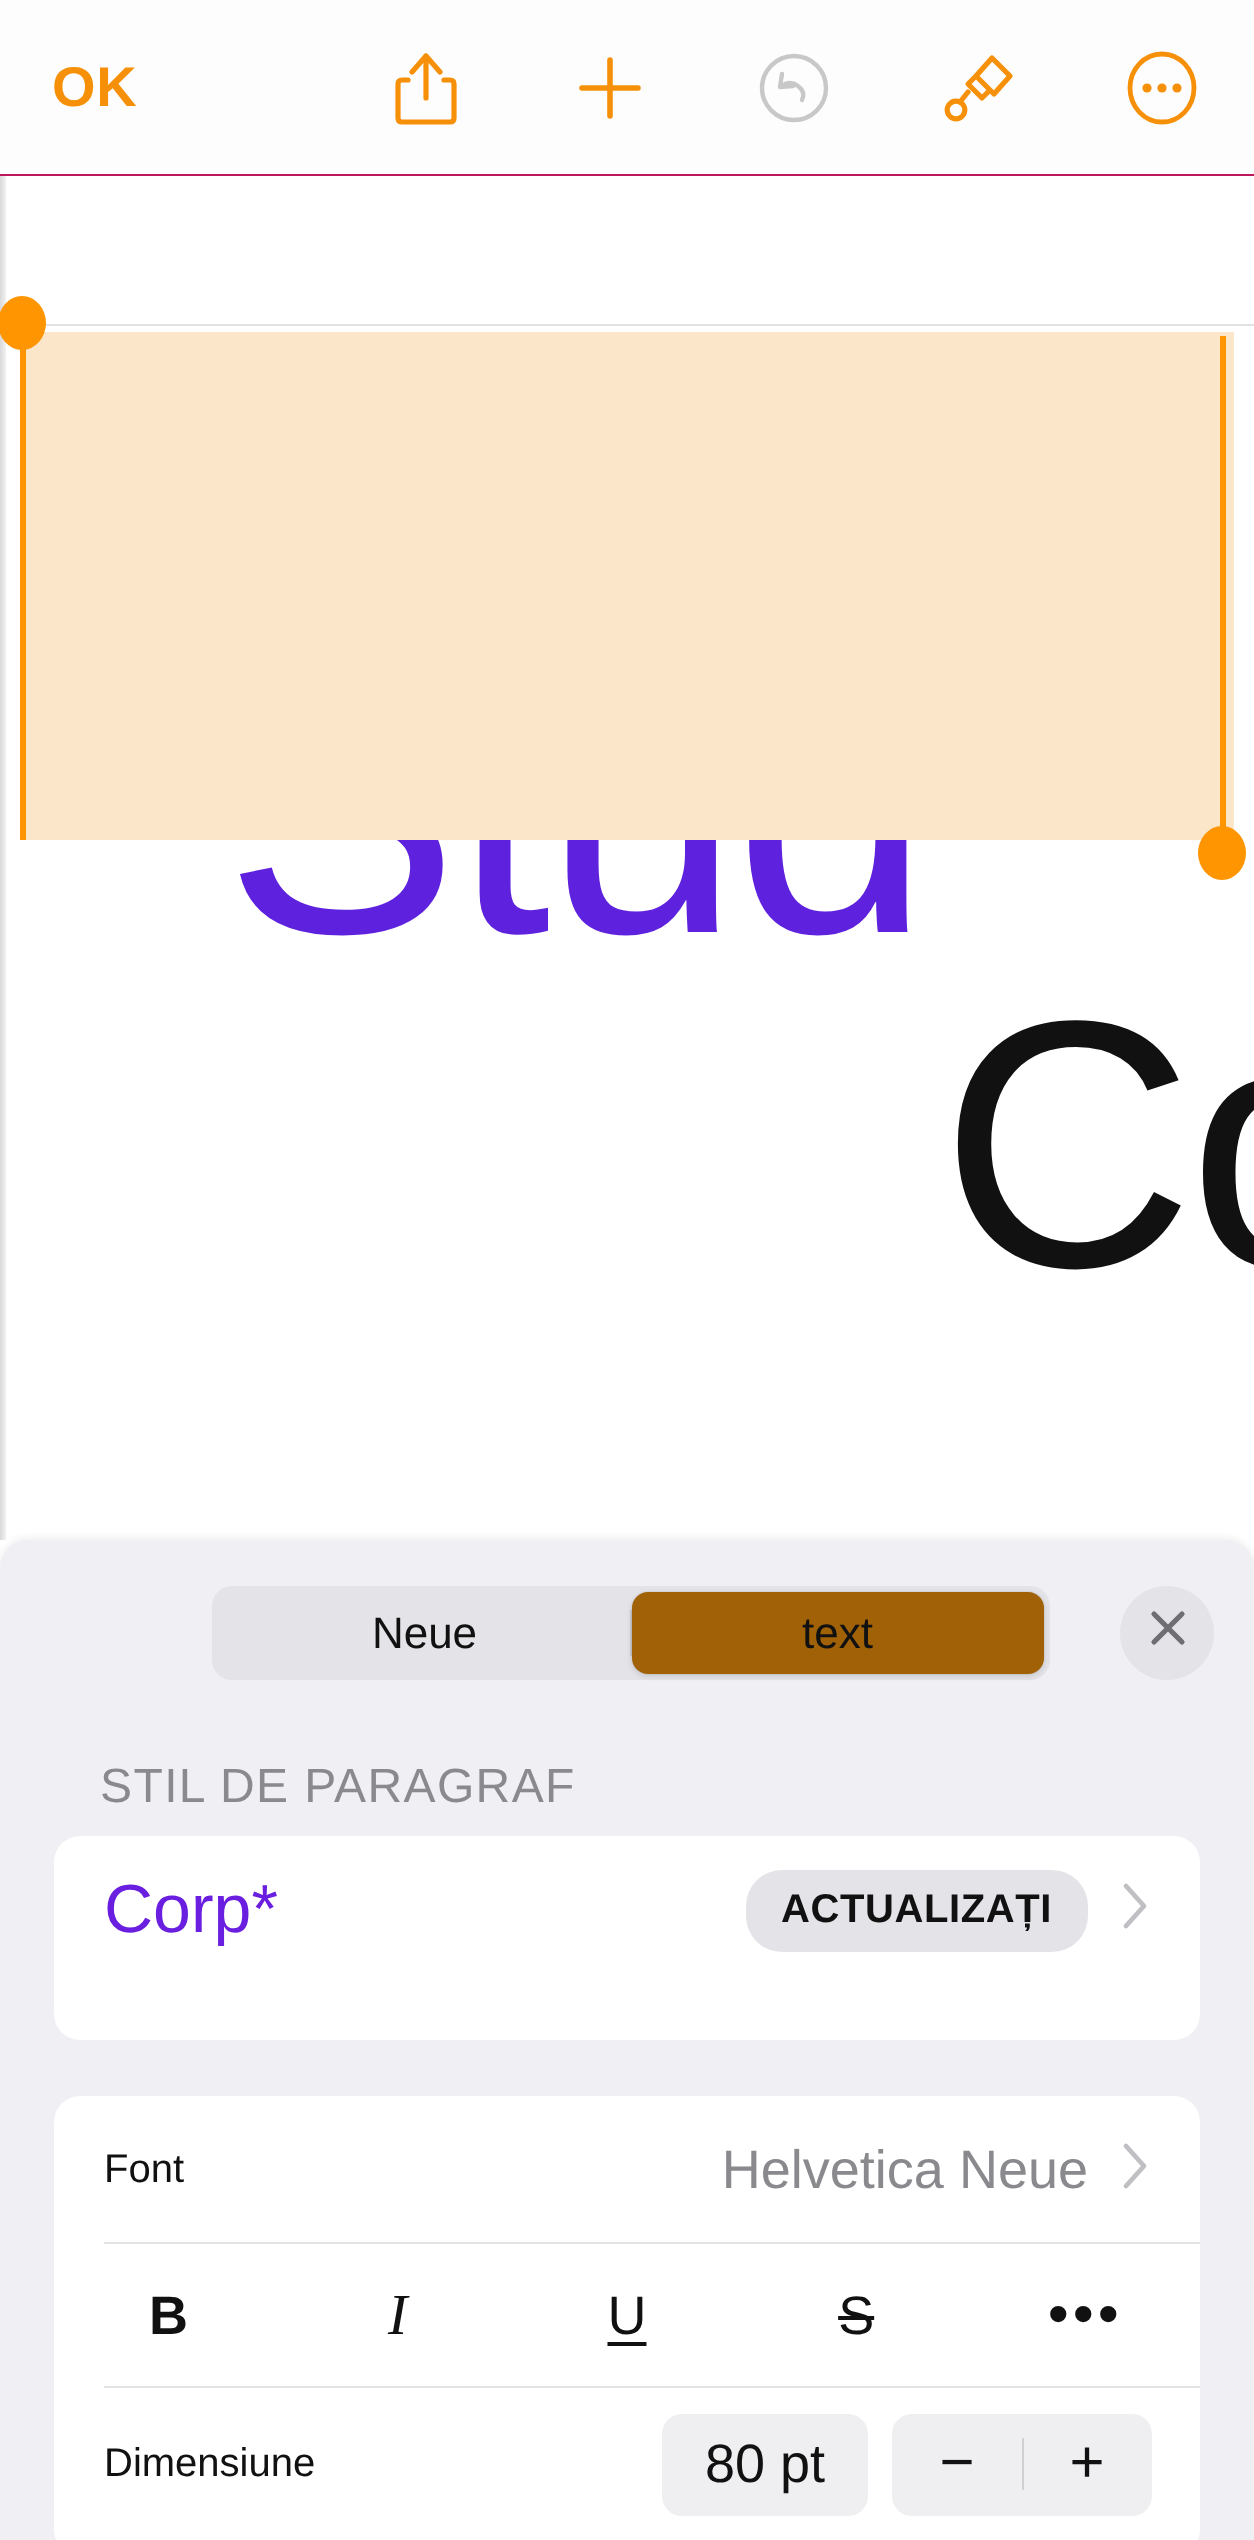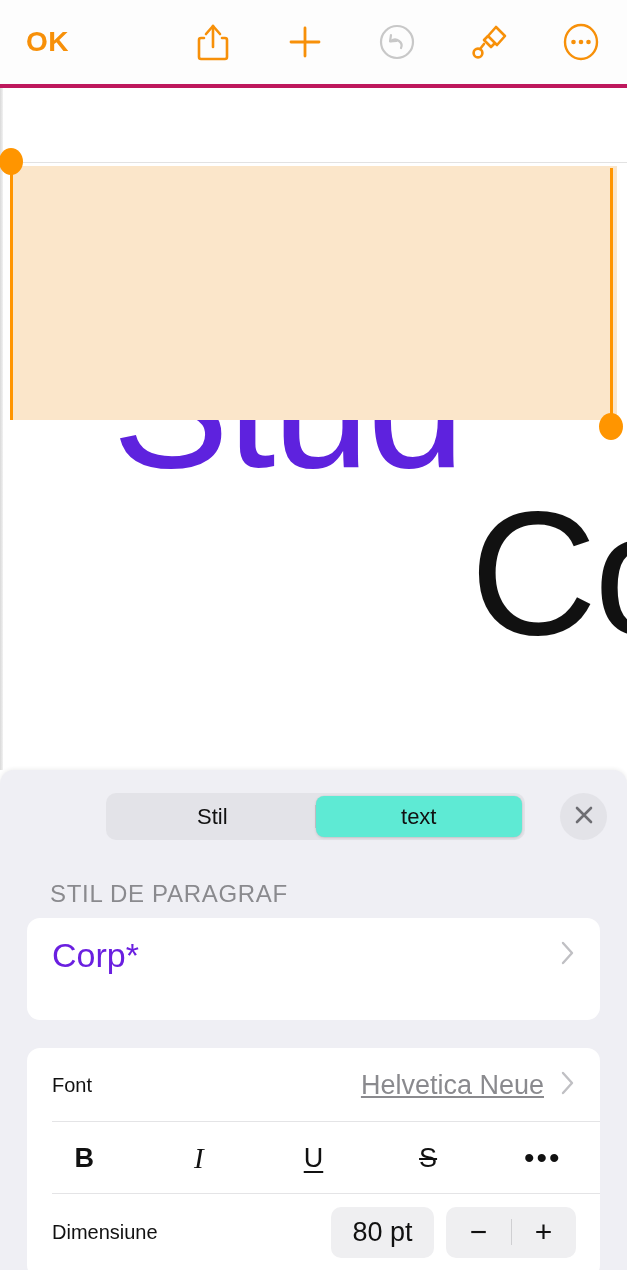--- a/index.html
+++ b/index.html
@@ -22,21 +22,21 @@
     overflow: hidden;
   }
 
   
   .toolbar {
     position: absolute;
     top: 0; left: 0;
     width: 627px;
     height: 88px;
     background: #fdfdfd;
-    border-bottom: 4px solid #be185d;
+    border-bottom: 1px solid #be185d;
     display: flex;
     align-items: center;
   }
   .tb-slot {
     display: flex;
     align-items: center;
     justify-content: center;
     height: 88px;
   }
   .tb-ok {
@@ -182,21 +182,21 @@
     display: flex;
     align-items: center;
     justify-content: center;
     font-size: 22px;
     color: #111111;
     border-radius: 8px;
     cursor: pointer;
     position: relative;
   }
   .seg-item.active {
-    background: #5eead4;
+    background: #a16207;
     box-shadow: 0 1px 3px rgba(0,0,0,0.13), 0 0 0 0.5px rgba(0,0,0,0.04);
   }
   .seg-sep {
     position: absolute;
     right: 0;
     top: 22%;
     height: 56%;
     width: 1px;
     background: #c9c9cf;
   }
@@ -268,21 +268,20 @@
     padding: 9px 18px;
     font-size: 20px;
     font-weight: 700;
     color: #111111;
     letter-spacing: 0.3px;
     cursor: pointer;
   }
   .row-value {
     font-size: 27px;
     color: #8A8A8E;
-    text-decoration: underline;
   }
   .chev {
     margin-left: 16px;
     display: flex;
     align-items: center;
     cursor: pointer;
   }
 
   .format-row {
     display: flex;
@@ -442,21 +441,21 @@
     <div class="handle handle-right">
       <div class="bar"></div>
       <div class="knob"></div>
     </div>
   </div>
 
   <div class="panel"></div>
 
   <div class="seg">
     <div class="seg-item">
-      <span>Stil</span>
+      <span>Neue</span>
       <span class="seg-sep"></span>
     </div>
     <div class="seg-item active hide-sep">
       <span>text</span>
 
     </div>
   </div>
 
   <div class="close-btn">
     <span>
@@ -465,20 +464,21 @@
       </svg>
     </span>
   </div>
 
   <div class="section-label">STIL DE PARAGRAF</div>
 
   <div class="card card-style">
     <div class="row">
       <span class="row-label purple">Corp*</span>
       <span class="row-spacer"></span>
+      <span class="pill-btn">ACTUALIZAȚI</span>
       <span class="chev">
         <span>
           <svg width="16" height="28" viewBox="0 0 16 28" fill="none">
             <path d="M3 4 L12 14 L3 24" stroke="#C0C0C4" stroke-width="2.4" stroke-linecap="round" stroke-linejoin="round"></path>
           </svg>
         </span>
       </span>
     </div>
   </div>
 

